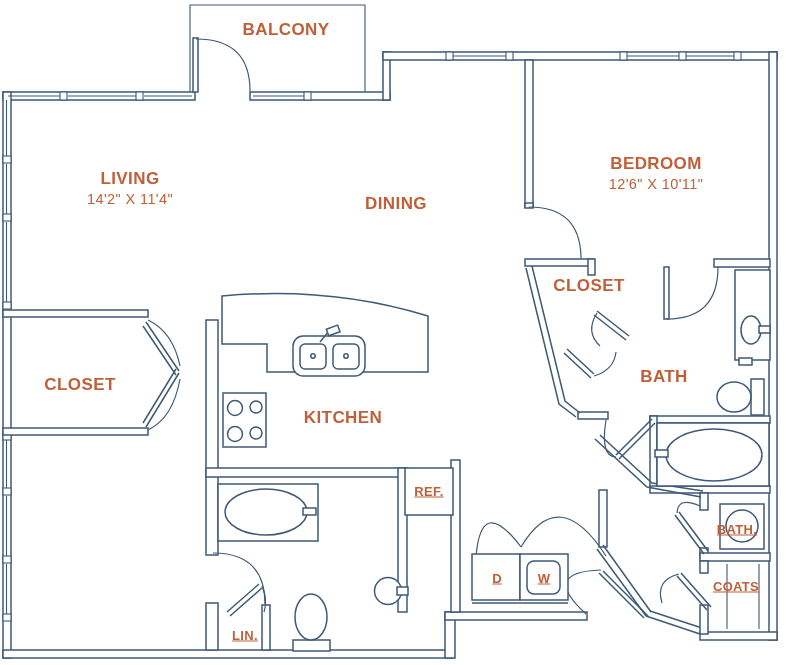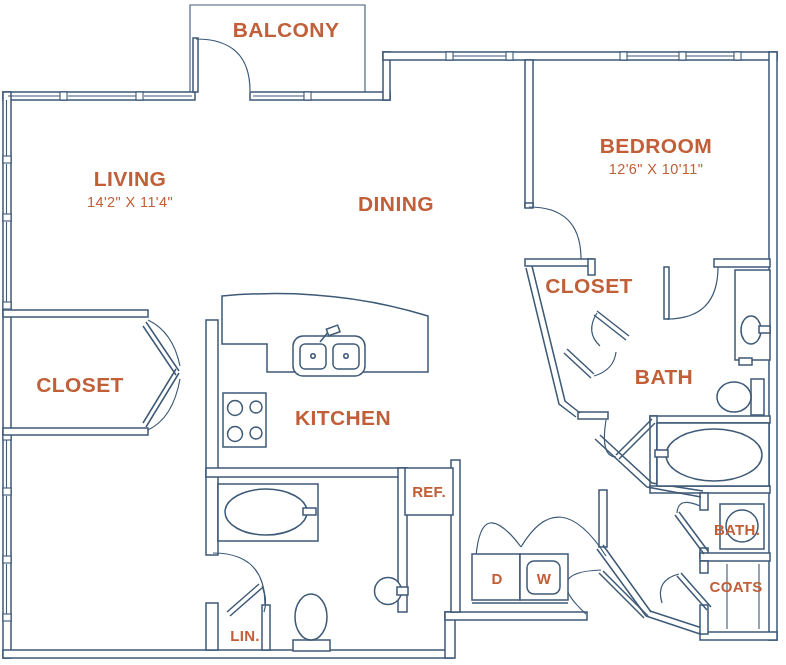--- a/index.html
+++ b/index.html
@@ -8,23 +8,23 @@
         font-family:"Liberation Sans", sans-serif;overflow:hidden;}
   #plan svg{position:absolute;left:0;top:0;}
   .wall{fill:#fff;stroke:var(--line);stroke-width:1.5;}
   .ln{fill:none;stroke:var(--line);stroke-width:1.5;}
   .thin{fill:none;stroke:var(--line);stroke-width:1.1;}
   .arc{fill:none;stroke:var(--line);stroke-width:1.2;}
   .fix{fill:#fff;stroke:var(--line);stroke-width:1.5;}
   .mull{fill:#fff;stroke:var(--line);stroke-width:1.1;}
   .lbl{position:absolute;transform:translate(-50%,-50%);color:var(--label);
        text-align:center;white-space:nowrap;}
-  .room-name{font-weight:700;font-size:21px;letter-spacing:.4px;line-height:1.12;}
+  .room-name{font-weight:700;font-size:17px;letter-spacing:.4px;line-height:1.12;}
   .room-dims{font-weight:400;font-size:14.5px;letter-spacing:.4px;margin-top:3px;}
-  .small-name{font-weight:700;font-size:15px;letter-spacing:.3px;}
+  .small-name{font-weight:700;font-size:13px;letter-spacing:.3px;text-decoration:underline;}
   .wrap2{white-space:normal;width:120px;}
 </style>
 </head>
 <body>
 
 <div id="plan">
 <svg width="786" height="665" viewBox="0 0 786 665">
 
   <g>
     <path class="thin" d="M190,92 L190,5 L365,5 L365,92"></path>
@@ -240,21 +240,21 @@
 
   <div class="lbl" style="left:130px;top:188px">
     <div class="room-name">LIVING</div>
     <div class="room-dims">14'2" X 11'4"</div>
   </div>
 
   <div class="lbl" style="left:396px;top:204px">
     <div class="room-name">DINING</div>
   </div>
 
-  <div class="lbl" style="left:656px;top:155px">
+  <div class="lbl" style="left:656px;top:173px">
     <div class="room-name">BEDROOM</div>
     <div class="room-dims">12'6" X 10'11"</div>
   </div>
 
   <div class="lbl" style="left:589px;top:286px">
     <div class="room-name">CLOSET</div>
   </div>
 
   <div class="lbl" style="left:664px;top:377px">
     <div class="room-name">BATH</div>

